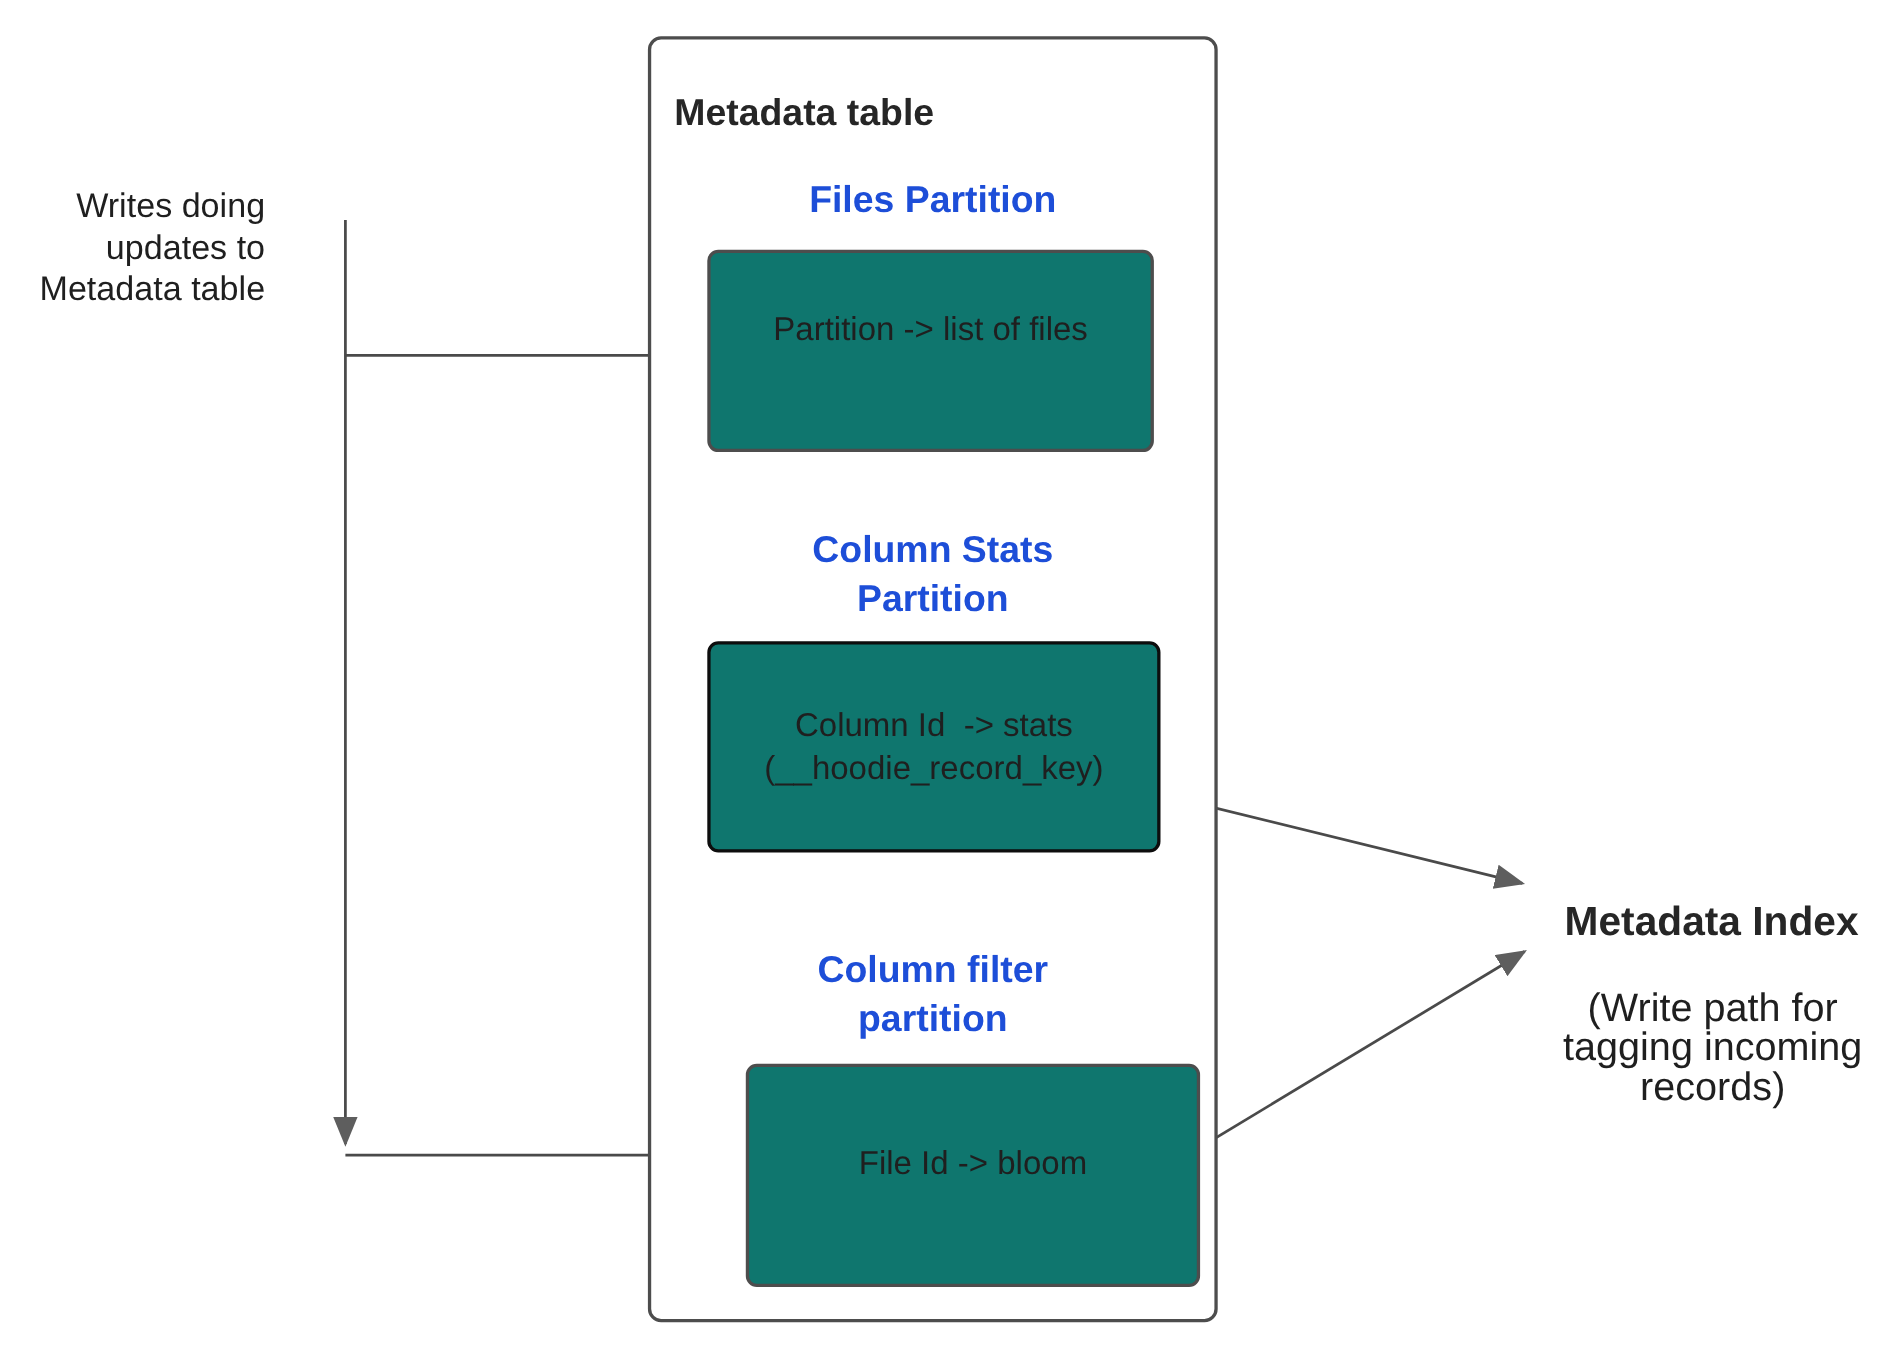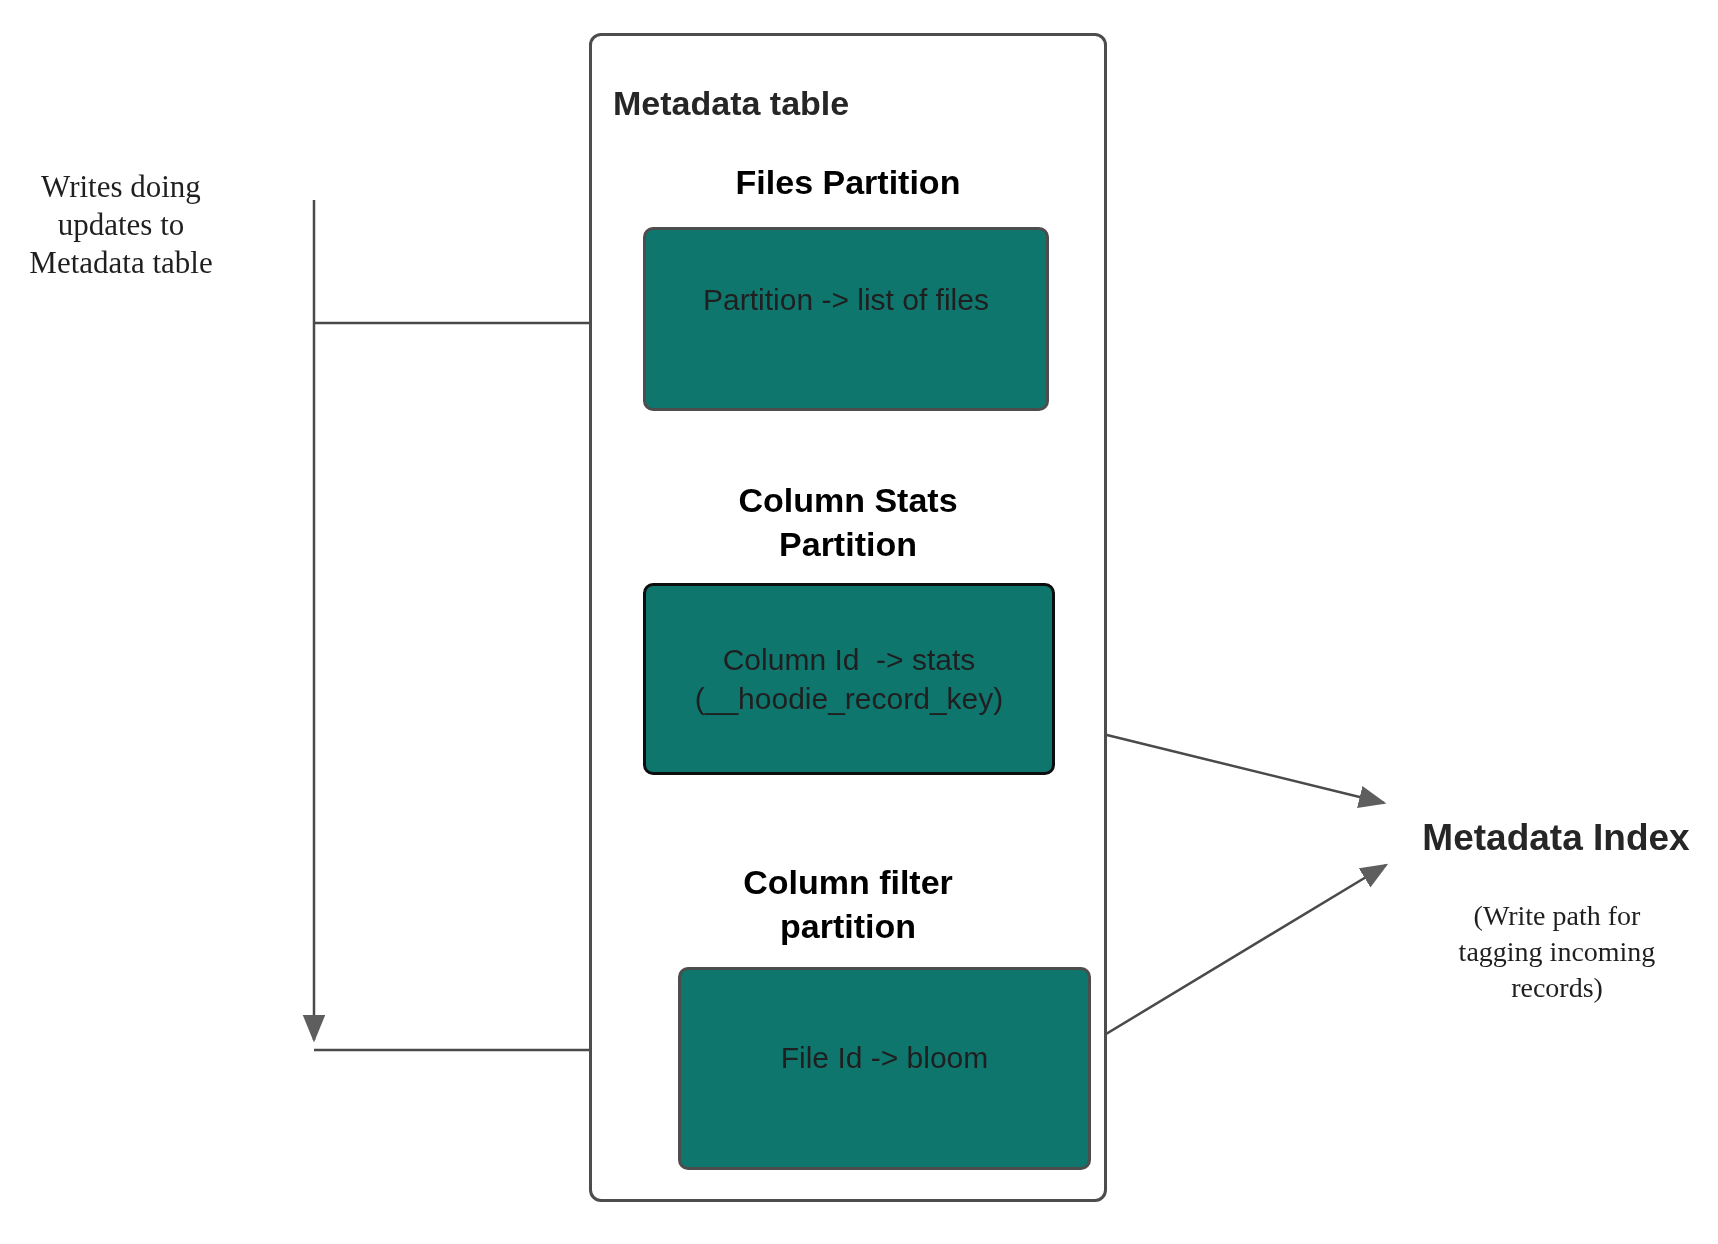--- a/index.html
+++ b/index.html
@@ -21,23 +21,22 @@
   #connector-layer {
     position: absolute;
     left: 0; top: 0;
     width: 1718px; height: 1244px;
     pointer-events: none;
   }
 
   .note {
     font-size: 31px;
     line-height: 38px;
-    text-align: center;
+    text-align: right;
     white-space: pre-line;
-    font-family: Liberation Serif, serif;
   }
 
   .outer-box {
     left: 589px; top: 33px;
     width: 512px; height: 1163px;
     border: 3px solid #4d4d4d;
     border-radius: 12px;
     background: #ffffff;
   }
   .outer-title {
@@ -47,21 +46,21 @@
     color: #262626;
     white-space: pre-line;
   }
 
   .part-heading {
     left: 643px;
     width: 410px;
     text-align: center;
     font-size: 34px;
     font-weight: bold;
-    color: #000000;
+    color: #1d4ed8;
     line-height: 44px;
     white-space: pre-line;
   }
   #files-heading  { top: 160px; }
   #stats-heading  { top: 478px; }
   #bloom-heading  { top: 860px; }
 
   .inner-box {
     border: 3px solid #4d4d4d;
     border-radius: 10px;
@@ -97,24 +96,23 @@
     text-align: center;
     font-size: 37px;
     font-weight: bold;
     color: #262626;
     white-space: pre-line;
   }
   .index-sub {
     left: 1402px; top: 898px;
     width: 310px;
     text-align: center;
-    font-size: 28px;
+    font-size: 36px;
     line-height: 36px;
     white-space: pre-line;
-    font-family: Liberation Serif, serif;
   }
 </style>
 </head>
 <body>
 
 <div id="canvas">
 
   <svg id="connector-layer" viewBox="0 0 1718 1244" xmlns="http://www.w3.org/2000/svg">
     <defs>
       <marker id="arrowhead" markerWidth="12" markerHeight="10" refX="10" refY="4.5" orient="auto" markerUnits="strokeWidth">

